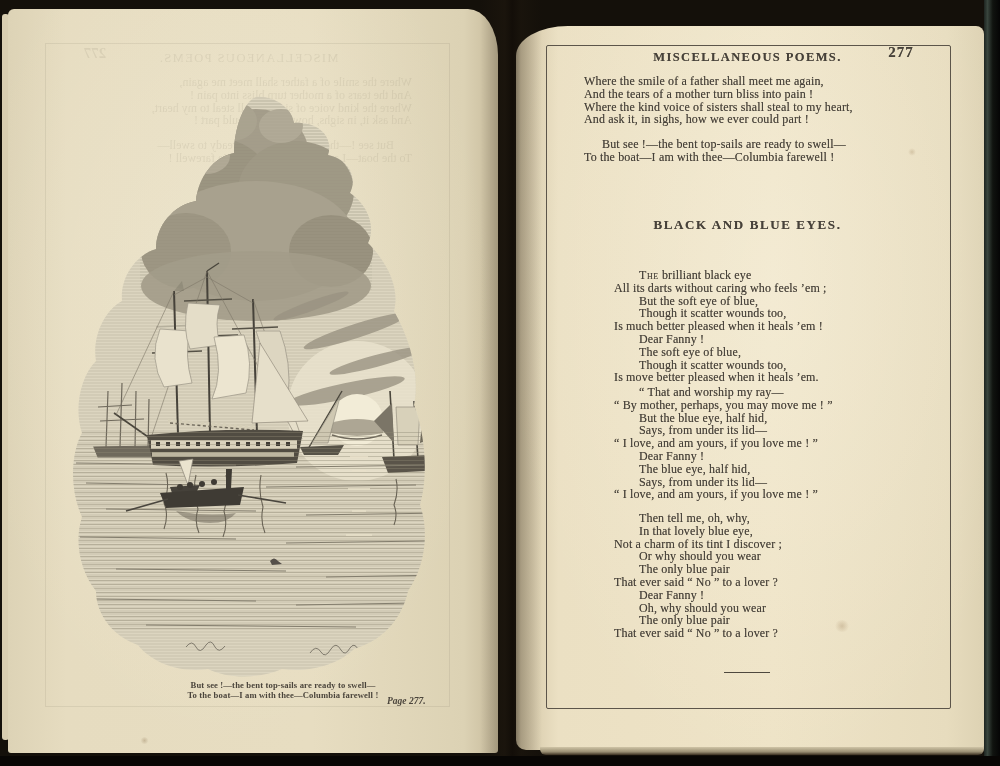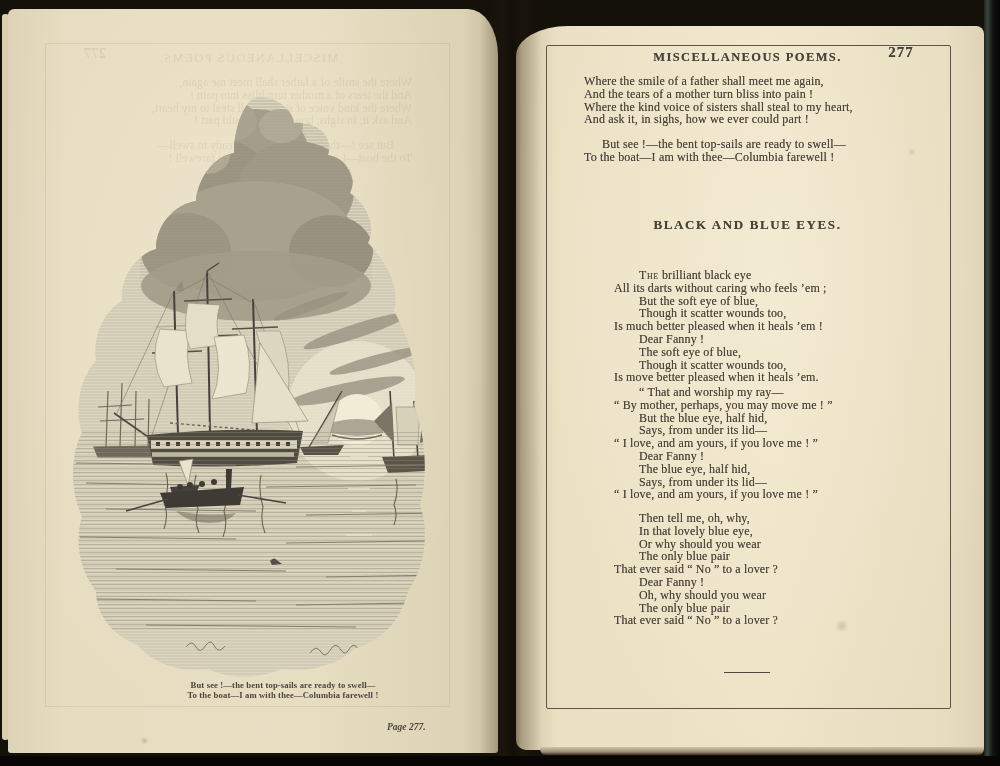--- a/index.html
+++ b/index.html
@@ -77,21 +77,21 @@
   #ghost .gheader{position:absolute;left:22px;top:24px;width:403px;text-align:center;font-size:12.5px;letter-spacing:1.4px;}
   #ghost .gnum{position:absolute;left:342px;top:18px;width:70px;text-align:center;font-size:15px;font-weight:700;}
   #ghost .gblock{position:absolute;left:22px;font-size:12px;line-height:12.8px;width:430px;}
   #ghost .g1{top:49px;} #ghost .g1 div{padding-left:38px;}
   #ghost .g2{top:112px;} #ghost .g2 .ca{padding-left:56px;} #ghost .g2 .cb{padding-left:38px;}
   #ghost .gtitle{position:absolute;left:22px;top:191px;width:403px;text-align:center;font-size:13px;letter-spacing:1.6px;}
 
   
   #caption{left:95px;top:671px;width:360px;text-align:center;
     font-size:8.6px;line-height:10px;font-weight:700;letter-spacing:.15px;color:#4b453c;}
-  #page-ref{left:379px;top:687px;width:70px;font-size:9.5px;font-style:italic;font-weight:600;color:#4b453c;margin-top:26px;}
+  #page-ref{left:379px;top:687px;width:70px;font-size:9.5px;font-style:italic;font-weight:600;color:#4b453c;}
 
   
   .spot{border-radius:50%;pointer-events:none;}
 
   [data-interactable]{cursor:default;}
 </style>
 </head>
 <body data-interactable="false">
 
 <div class="abs" id="under-page-sliver" data-interactable="false"></div>
@@ -350,20 +350,21 @@
     <div class="i0">“ I love, and am yours, if you love me ! ”</div>
     <div class="i1">Dear Fanny !</div>
     <div class="i1">The blue eye, half hid,</div>
     <div class="i1">Says, from under its lid—</div>
     <div class="i0">“ I love, and am yours, if you love me ! ”</div>
   </div>
 
   <div class="abs ink vblock stanza" id="stanza-3" data-interactable="false">
     <div class="i1">Then tell me, oh, why,</div>
     <div class="i1">In that lovely blue eye,</div>
+    <div class="i0">Not a charm of its tint I discover ;</div>
     <div class="i1">Or why should you wear</div>
     <div class="i1">The only blue pair</div>
     <div class="i0">That ever said “ No ” to a lover ?</div>
     <div class="i1">Dear Fanny !</div>
     <div class="i1">Oh, why should you wear</div>
     <div class="i1">The only blue pair</div>
     <div class="i0">That ever said “ No ” to a lover ?</div>
   </div>
 
   <div class="abs" id="section-divider" data-interactable="false"></div>

